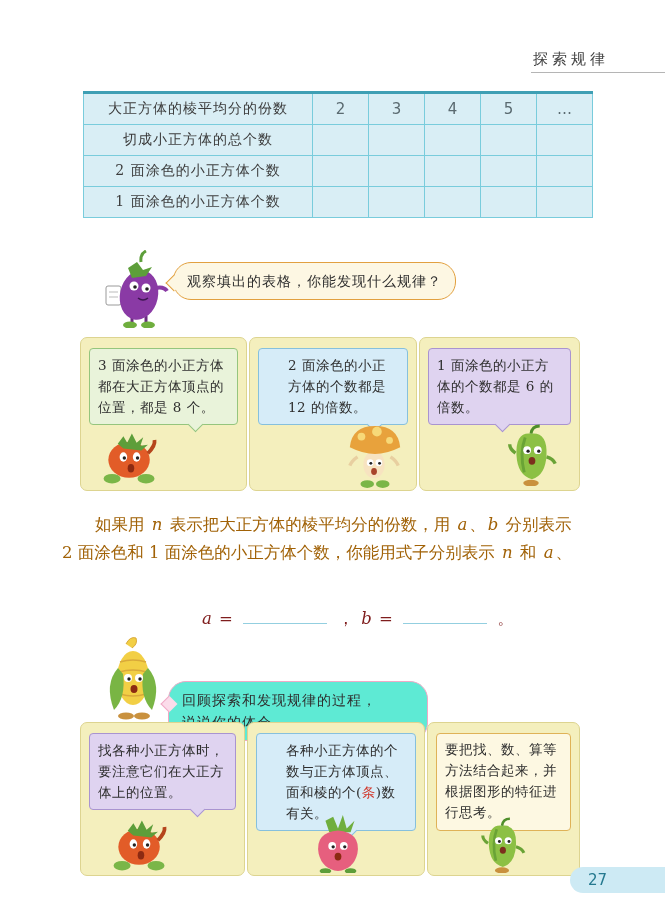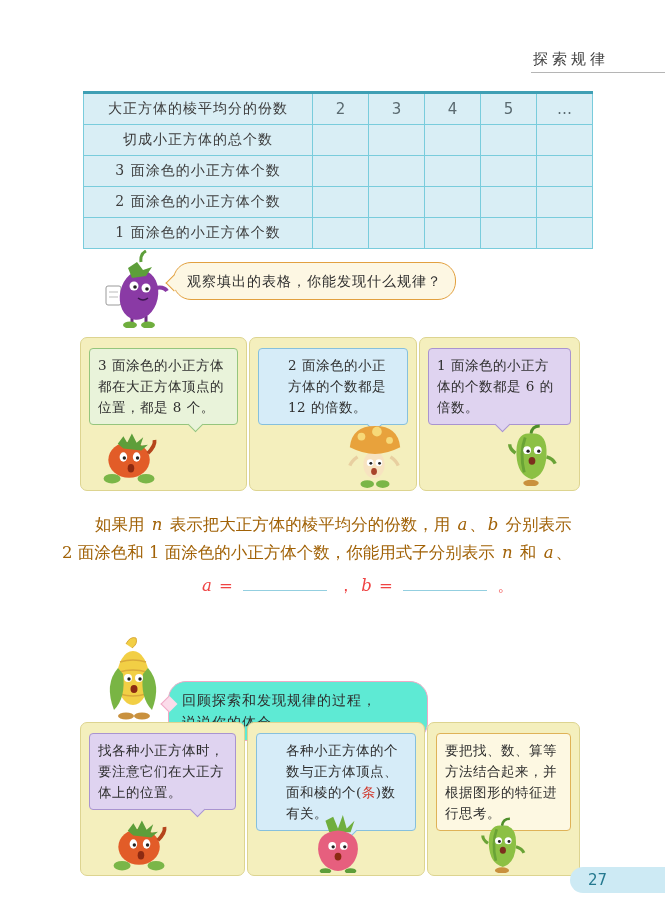--- a/index.html
+++ b/index.html
@@ -32,32 +32,32 @@
   .panel{position:absolute;height:152px;background:#f4efbd;border:1px solid #ddd490;border-radius:7px;}
   .pb{position:absolute;top:10px;left:8px;right:8px;border-radius:4px;padding:6px 8px;
       font-size:13.5px;line-height:21px;letter-spacing:0.5px;color:#2e2e2e;}
   .pb .tail{position:absolute;width:10px;height:10px;transform:rotate(45deg);bottom:-6px;}
   .green{background:#e9f3da;border:1.5px solid #95c57d;}
   .green .tail{background:#e9f3da;border-right:1.5px solid #95c57d;border-bottom:1.5px solid #95c57d;}
   .blue{background:#d6ecf8;border:1.5px solid #86c0dd;padding-left:29px;}
   .blue .tail{background:#d6ecf8;border-right:1.5px solid #86c0dd;border-bottom:1.5px solid #86c0dd;}
   .purple{background:#dfd3f0;border:1.5px solid #a994d0;}
   .purple .tail{background:#dfd3f0;border-right:1.5px solid #a994d0;border-bottom:1.5px solid #a994d0;}
-  .cream2{background:#fdf8e2;border:1.5px solid #dfb257;}
+  .cream2{background:#fdf8e2;border:1.5px solid #dfb257;font-family:Liberation Mono, monospace;}
   .cream2 .tail{background:#fdf8e2;border-right:1.5px solid #dfb257;border-bottom:1.5px solid #dfb257;}
   .chr{position:absolute;}
 
   
   .para{position:absolute;top:511px;left:62px;width:566px;font-size:16.5px;
         line-height:27.5px;color:#a16207;}
   .para .l1{text-indent:2em;}
   .v{font-style:italic;font-family:"DejaVu Serif",serif;padding:0 2px;}
 
   
-  .eq{position:absolute;top:575px;left:200px;font-size:16.5px;color:#ef4444;}
+  .eq{position:absolute;top:608px;left:200px;font-size:16.5px;color:#7f1d1d;}
   .blank{display:inline-block;width:84px;border-bottom:1.5px solid #93cfe0;height:15px;margin:0 5px;}
 
   .red{color:#d2372b;}
 
   
   .ptab{position:absolute;top:867px;left:570px;width:95px;height:26px;background:#cdeaf4;
         border-radius:13px 0 0 13px;font-family:"DejaVu Sans","Liberation Sans",sans-serif;
         font-size:15px;color:#25798f;line-height:26px;padding-left:18px;box-sizing:border-box;}
 </style>
 </head>
@@ -73,28 +73,20 @@
         <tr>
       <td class="lab">大正方体的棱平均分的份数</td>
       <td class="num">2</td>
       <td class="num">3</td>
       <td class="num">4</td>
       <td class="num">5</td>
       <td class="num">…</td>
     </tr>
     <tr>
       <td class="lab">切成小正方体的总个数</td>
-      <td class="num"></td>
-      <td class="num"></td>
-      <td class="num"></td>
-      <td class="num"></td>
-      <td class="num"></td>
-    </tr>
-    <tr>
-      <td class="lab">3 面涂色的小正方体个数</td>
       <td class="num"></td>
       <td class="num"></td>
       <td class="num"></td>
       <td class="num"></td>
       <td class="num"></td>
     </tr>
     <tr>
       <td class="lab">2 面涂色的小正方体个数</td>
       <td class="num"></td>
       <td class="num"></td>

